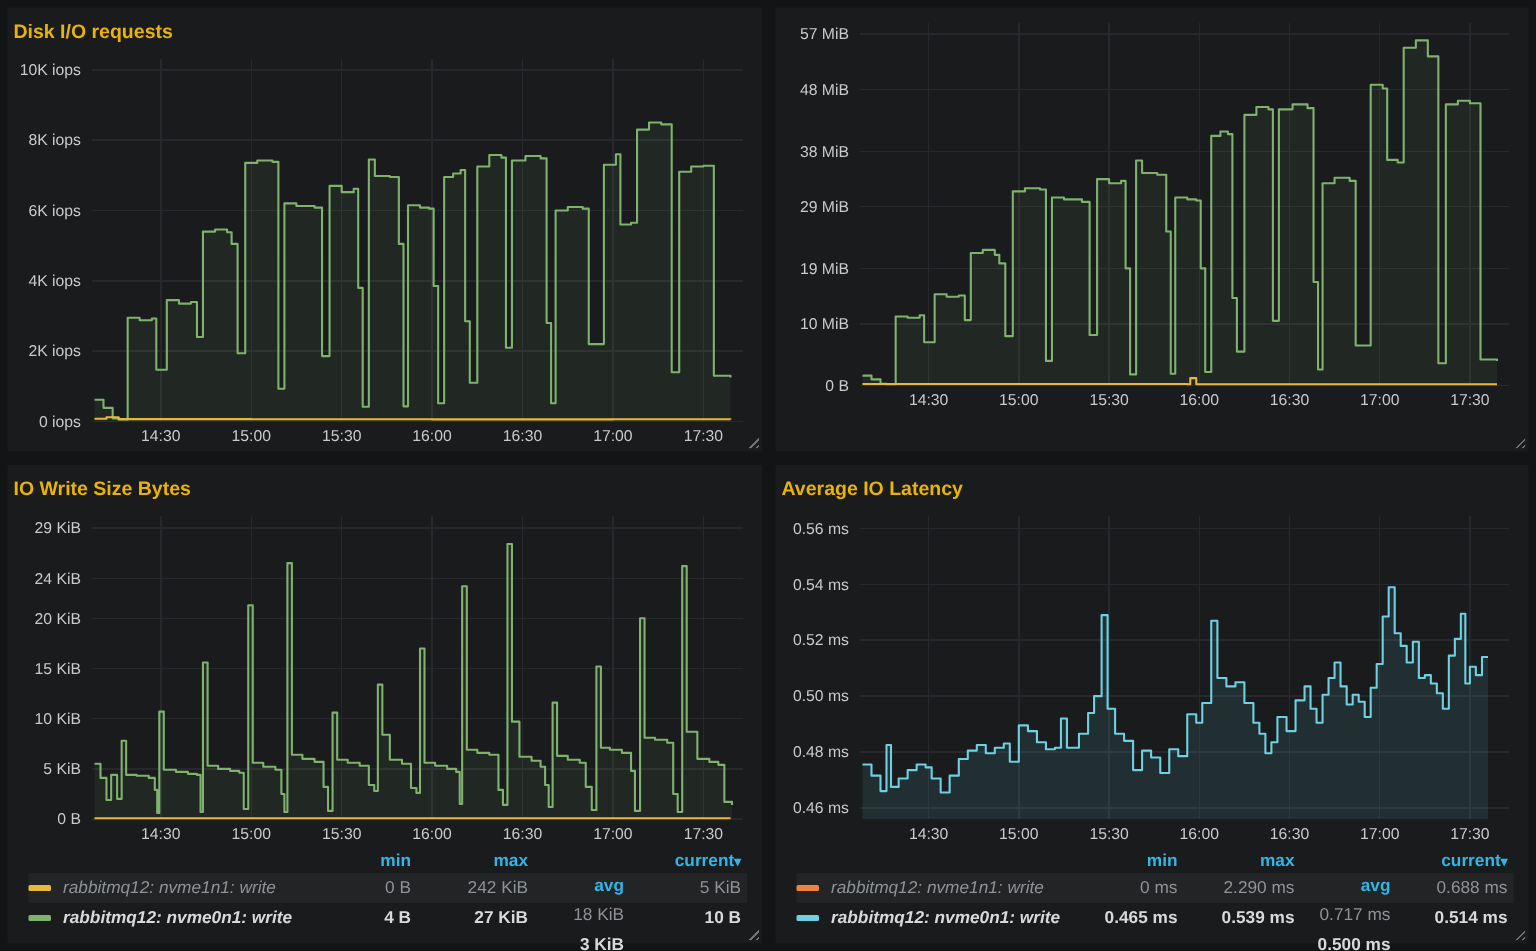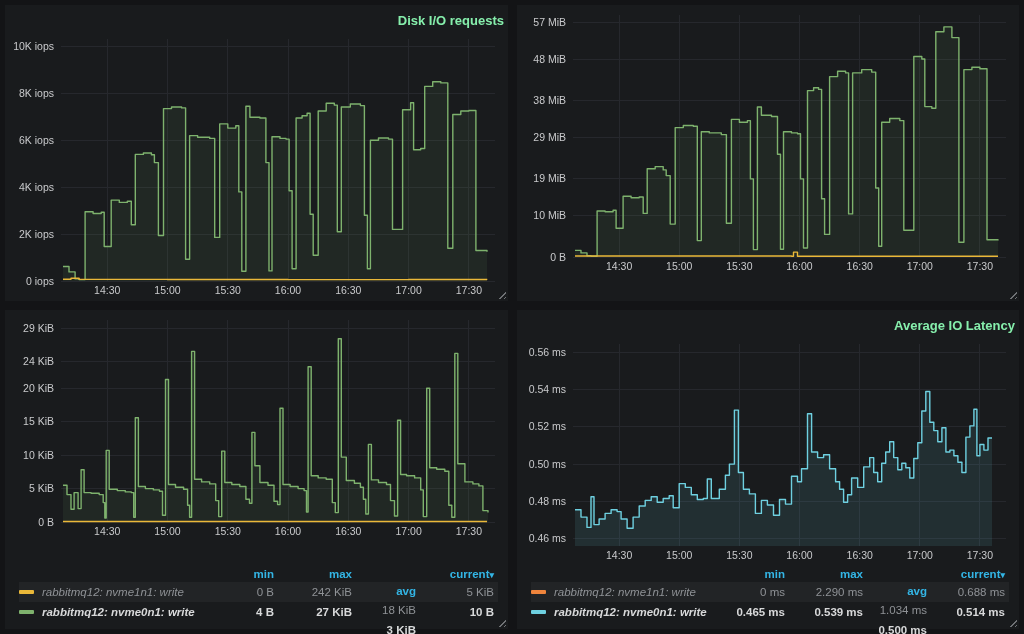--- a/index.html
+++ b/index.html
@@ -18,24 +18,24 @@
     width:1024px; height:634px;
   }
   .panel {
     background:#191b1d;
     position:relative;
     display:flex;
     flex-direction:column;
     padding:4px 4px 3px 4px;
   }
   .panel-title {
-    text-align:right;
+    text-align:left;
     font-size:13px;
     font-weight:700;
-    color:#86efac;
+    color:#eab308;
     padding:4px 0 2px 0;
     height:24px;
     cursor:pointer;
     flex:0 0 auto;
   }
   .chart { flex:1 1 auto; min-height:0; }
   .chart svg { display:block; }
   .grid { stroke:#26282d; stroke-width:1; shape-rendering:crispEdges; }
   .tick { fill:#c9cacc; font-family:"Liberation Sans",sans-serif; font-size:10.5px; }
   .tx { text-anchor:middle; }
@@ -144,20 +144,21 @@
           <text class="tick ty" x="45" y="17.3">57 MiB</text>
           <path d="M54 241.4H60V243.9H66V246.8H70V247.2H76.1V202H84.1V202.8H92.1V201.2H95.1V219.2H102.1V187.2H110.1V188.8H118.2V188H122.2V204.4H126.2V159.7H134.2V157.6H142.2V160.9H145.2V166.6H149.2V215.1H154.2V118.6H162.3V116.5H172.3V117.3H176.3V231.6H180.3V122.7H188.3V123.9H200.3V125.6H205.4V214.3H210.4V110.4H218.4V113.2H226.4V111.6H229.4V169.9H232.4V240.6H236.4V98H240.4V106.3H250.5V107.5H256.5V145.3H259.5V240.2H262.5V122.7H270.5V123.9H276.5V124.7H279.5V169.9H282.5V239H286.5V81.6H292.6V78.7H297.6V80.4H300.6V189.7H303.6V225.4H308.6V67.6H316.6V62.3H324.6V63.9H327.6V204.9H331.6V63.9H340.7V60.6H350.7V63.1H354.7V179H357.7V237.3H360.7V113.2H368.7V109.5H378.8V111.6H382.8V221.3H392.8V47.5H400.8V50H403.8V97.6H410.8V99.3H414.8V22.8H422.9V17.9H430.9V28.6H437.9V233.2H442.9V60.6H450.9V58.2H458.9V59.8H466V230.7H477V231.6V248H54Z" fill="#7eb26d" fill-opacity="0.09" stroke="none"></path>
           <path class="sline" d="M54 241.4H60V243.9H66V246.8H70V247.2H76.1V202H84.1V202.8H92.1V201.2H95.1V219.2H102.1V187.2H110.1V188.8H118.2V188H122.2V204.4H126.2V159.7H134.2V157.6H142.2V160.9H145.2V166.6H149.2V215.1H154.2V118.6H162.3V116.5H172.3V117.3H176.3V231.6H180.3V122.7H188.3V123.9H200.3V125.6H205.4V214.3H210.4V110.4H218.4V113.2H226.4V111.6H229.4V169.9H232.4V240.6H236.4V98H240.4V106.3H250.5V107.5H256.5V145.3H259.5V240.2H262.5V122.7H270.5V123.9H276.5V124.7H279.5V169.9H282.5V239H286.5V81.6H292.6V78.7H297.6V80.4H300.6V189.7H303.6V225.4H308.6V67.6H316.6V62.3H324.6V63.9H327.6V204.9H331.6V63.9H340.7V60.6H350.7V63.1H354.7V179H357.7V237.3H360.7V113.2H368.7V109.5H378.8V111.6H382.8V221.3H392.8V47.5H400.8V50H403.8V97.6H410.8V99.3H414.8V22.8H422.9V17.9H430.9V28.6H437.9V233.2H442.9V60.6H450.9V58.2H458.9V59.8H466V230.7H477V231.6" stroke="#7eb26d" stroke-width="1.4"></path>
           <path class="sline" d="M54 247H270.5V247.2H272.5V243.1H276.5V247.2H477V247.2" stroke="#eab839" stroke-width="1.4"></path>
         </svg>
       </div>
     <div class="resize-grip"></div>
   </section>
 
   <section class="panel">
+    <div class="panel-title">IO Write Size Bytes</div>
     <div class="chart">
         <svg width="495" height="225" viewBox="0 0 495 225">
           <line class="grid" x1="98.2" x2="98.2" y1="6" y2="208"></line>
           <text class="tick tx" x="98.2" y="221">14:30</text>
           <line class="grid" x1="158.5" x2="158.5" y1="6" y2="208"></line>
           <text class="tick tx" x="158.5" y="221">15:00</text>
           <line class="grid" x1="218.8" x2="218.8" y1="6" y2="208"></line>
           <text class="tick tx" x="218.8" y="221">15:30</text>
           <line class="grid" x1="279" x2="279" y1="6" y2="208"></line>
           <text class="tick tx" x="279" y="221">16:00</text>
@@ -260,21 +261,21 @@
         <div class="lcell c-avg">avg</div>
         <div class="lcell c-cur"><span>current</span><span class="sort-caret">▾</span></div>
       </div>
       <div class="legend-row dim">
         <div class="legend-name-col">
           <span class="swatch" style="background: rgb(239, 132, 60);"></span>
           <span class="series-name">rabbitmq12: nvme1n1: write</span>
         </div>
         <div class="lcell c-min">0 ms</div>
         <div class="lcell c-max">2.290 ms</div>
-        <div class="lcell c-avg">1.034 ms</div>
+        <div class="lcell c-avg">0.717 ms</div>
         <div class="lcell c-cur">0.688 ms</div>
       </div>
       <div class="legend-row bright">
         <div class="legend-name-col">
           <span class="swatch" style="background: rgb(110, 208, 224);"></span>
           <span class="series-name">rabbitmq12: nvme0n1: write</span>
         </div>
         <div class="lcell c-min">0.465 ms</div>
         <div class="lcell c-max">0.539 ms</div>
         <div class="lcell c-avg">0.500 ms</div>

